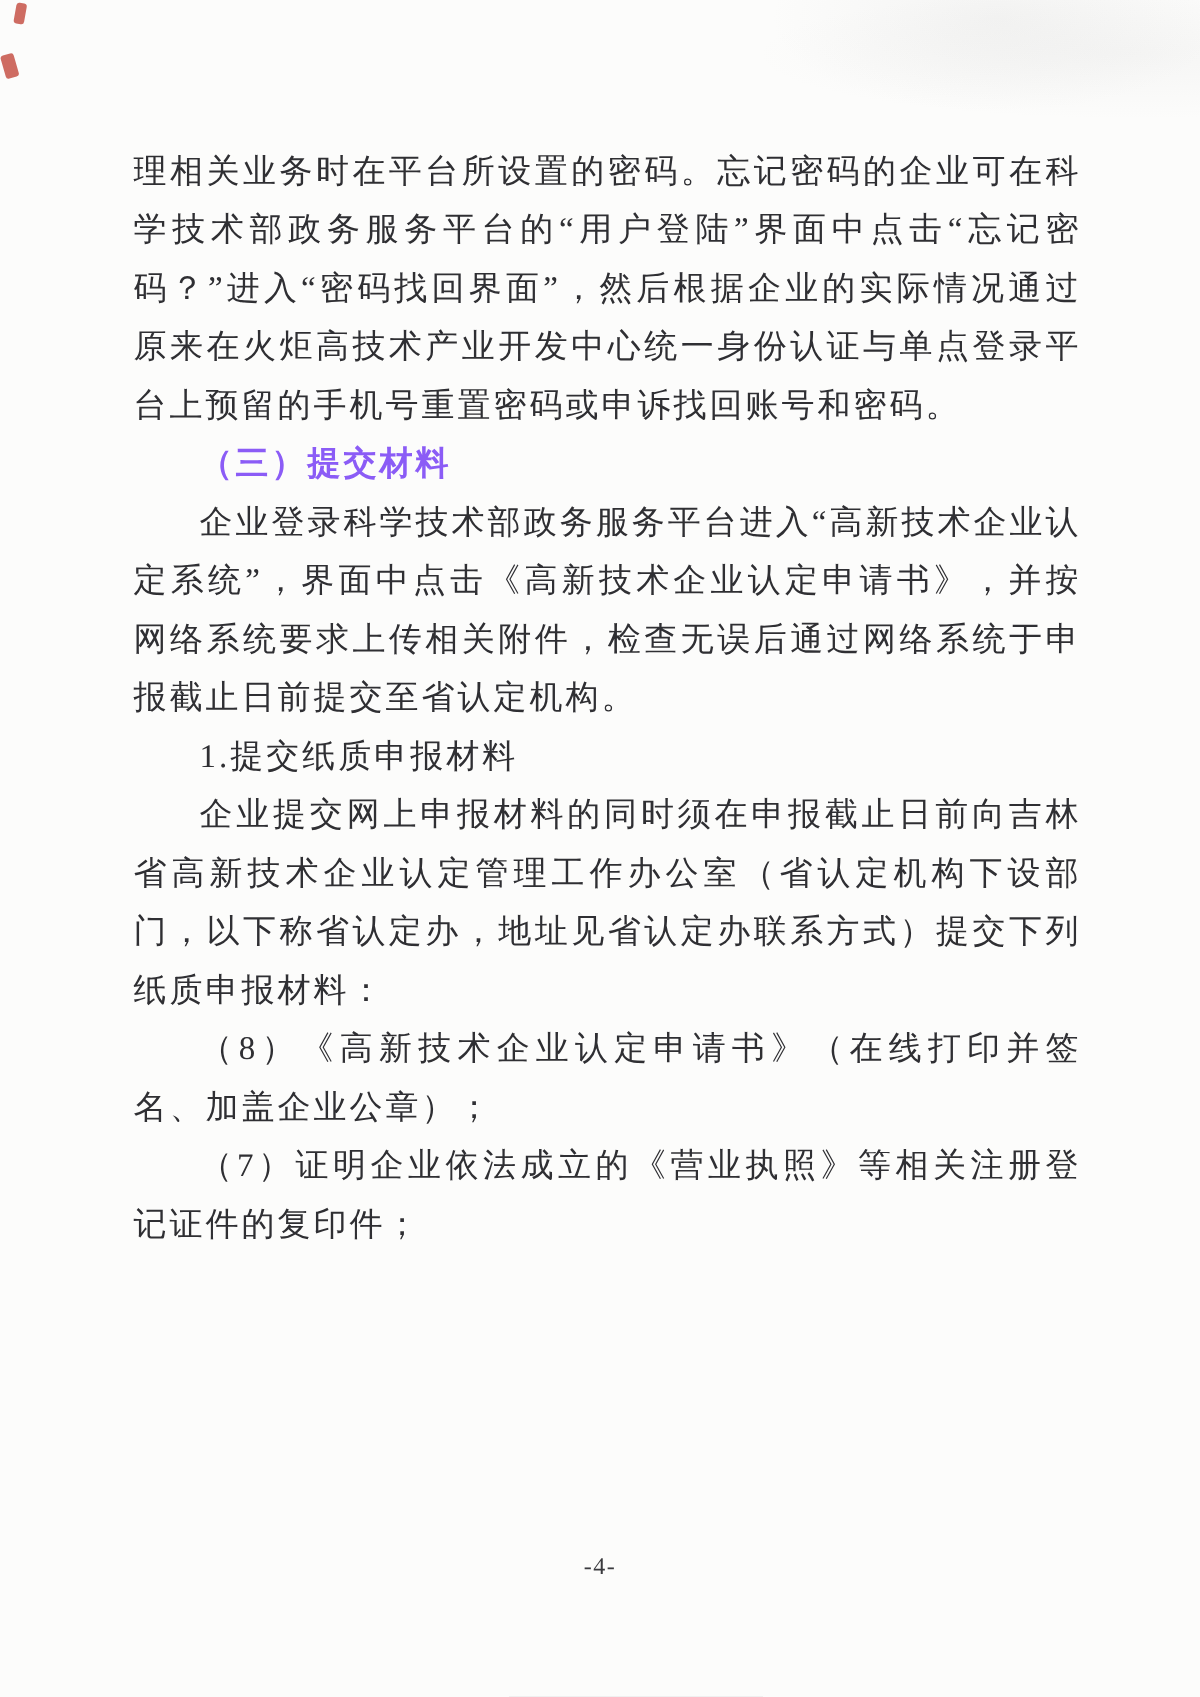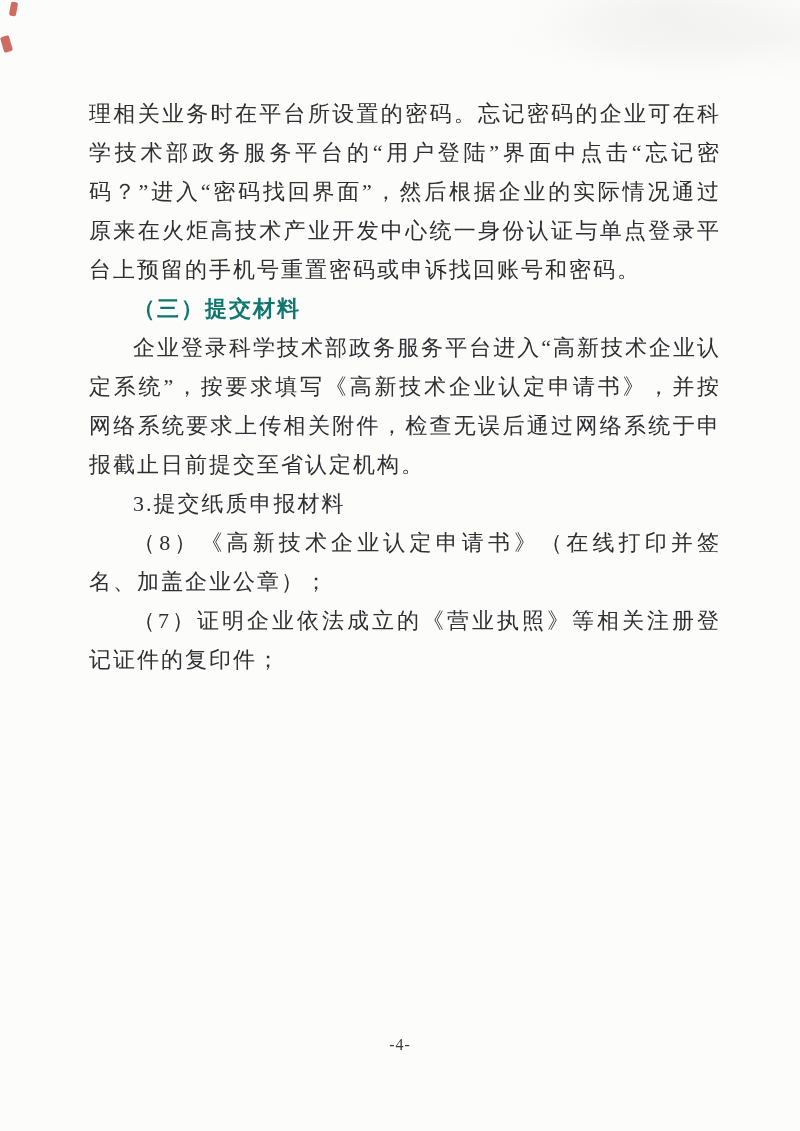--- a/index.html
+++ b/index.html
@@ -61,21 +61,21 @@
   }
   .para {
     margin: 0;
     text-indent: 0;
   }
   .para.indent {
     text-indent: 2em;
   }
   .para.heading {
     font-weight: bold;
-    color: #0f766e;
+    color: #8b5cf6;
   }
   .page-footer {
     position: absolute;
     top: 1036px;
     left: 0;
     width: 100%;
     text-align: center;
     font-size: 16px;
     letter-spacing: 1px;
     color: #3a3a3e;
@@ -85,20 +85,21 @@
 <body>
 
 <div class="page" style="background: rgb(252, 252, 251);">
   <div class="scan-noise"></div>
   <div class="red-mark m1" style="background: rgb(194, 71, 60);"></div>
   <div class="red-mark m2" style="background: rgb(194, 71, 60);"></div>
 
   <main class="text-block" id="paragraphs" style="color: rgb(47, 47, 51);">
       <div class="para">理相关业务时在平台所设置的密码。忘记密码的企业可在科学技术部政务服务平台的“用户登陆”界面中点击“忘记密码？”进入“密码找回界面”，然后根据企业的实际情况通过原来在火炬高技术产业开发中心统一身份认证与单点登录平台上预留的手机号重置密码或申诉找回账号和密码。</div>
       <div class="para indent heading">（三）提交材料</div>
-      <div class="para indent">企业登录科学技术部政务服务平台进入“高新技术企业认定系统”，按要求填写《高新技术企业认定申请书》，并按网络系统要求上传相关附件，检查无误后通过网络系统于申报截止日前提交至省认定机构。</div>
-      <div class="para indent">3.提交纸质申报材料</div>
+      <div class="para indent">企业登录科学技术部政务服务平台进入“高新技术企业认定系统”，界面中点击《高新技术企业认定申请书》，并按网络系统要求上传相关附件，检查无误后通过网络系统于申报截止日前提交至省认定机构。</div>
+      <div class="para indent">1.提交纸质申报材料</div>
+      <div class="para indent">企业提交网上申报材料的同时须在申报截止日前向吉林省高新技术企业认定管理工作办公室（省认定机构下设部门，以下称省认定办，地址见省认定办联系方式）提交下列纸质申报材料：</div>
       <div class="para indent">（8）《高新技术企业认定申请书》（在线打印并签名、加盖企业公章）；</div>
       <div class="para indent">（7）证明企业依法成立的《营业执照》等相关注册登记证件的复印件；</div>
     </main>
 
   <footer class="page-footer">-4-</footer>
 </div>
 
 </body></html>

